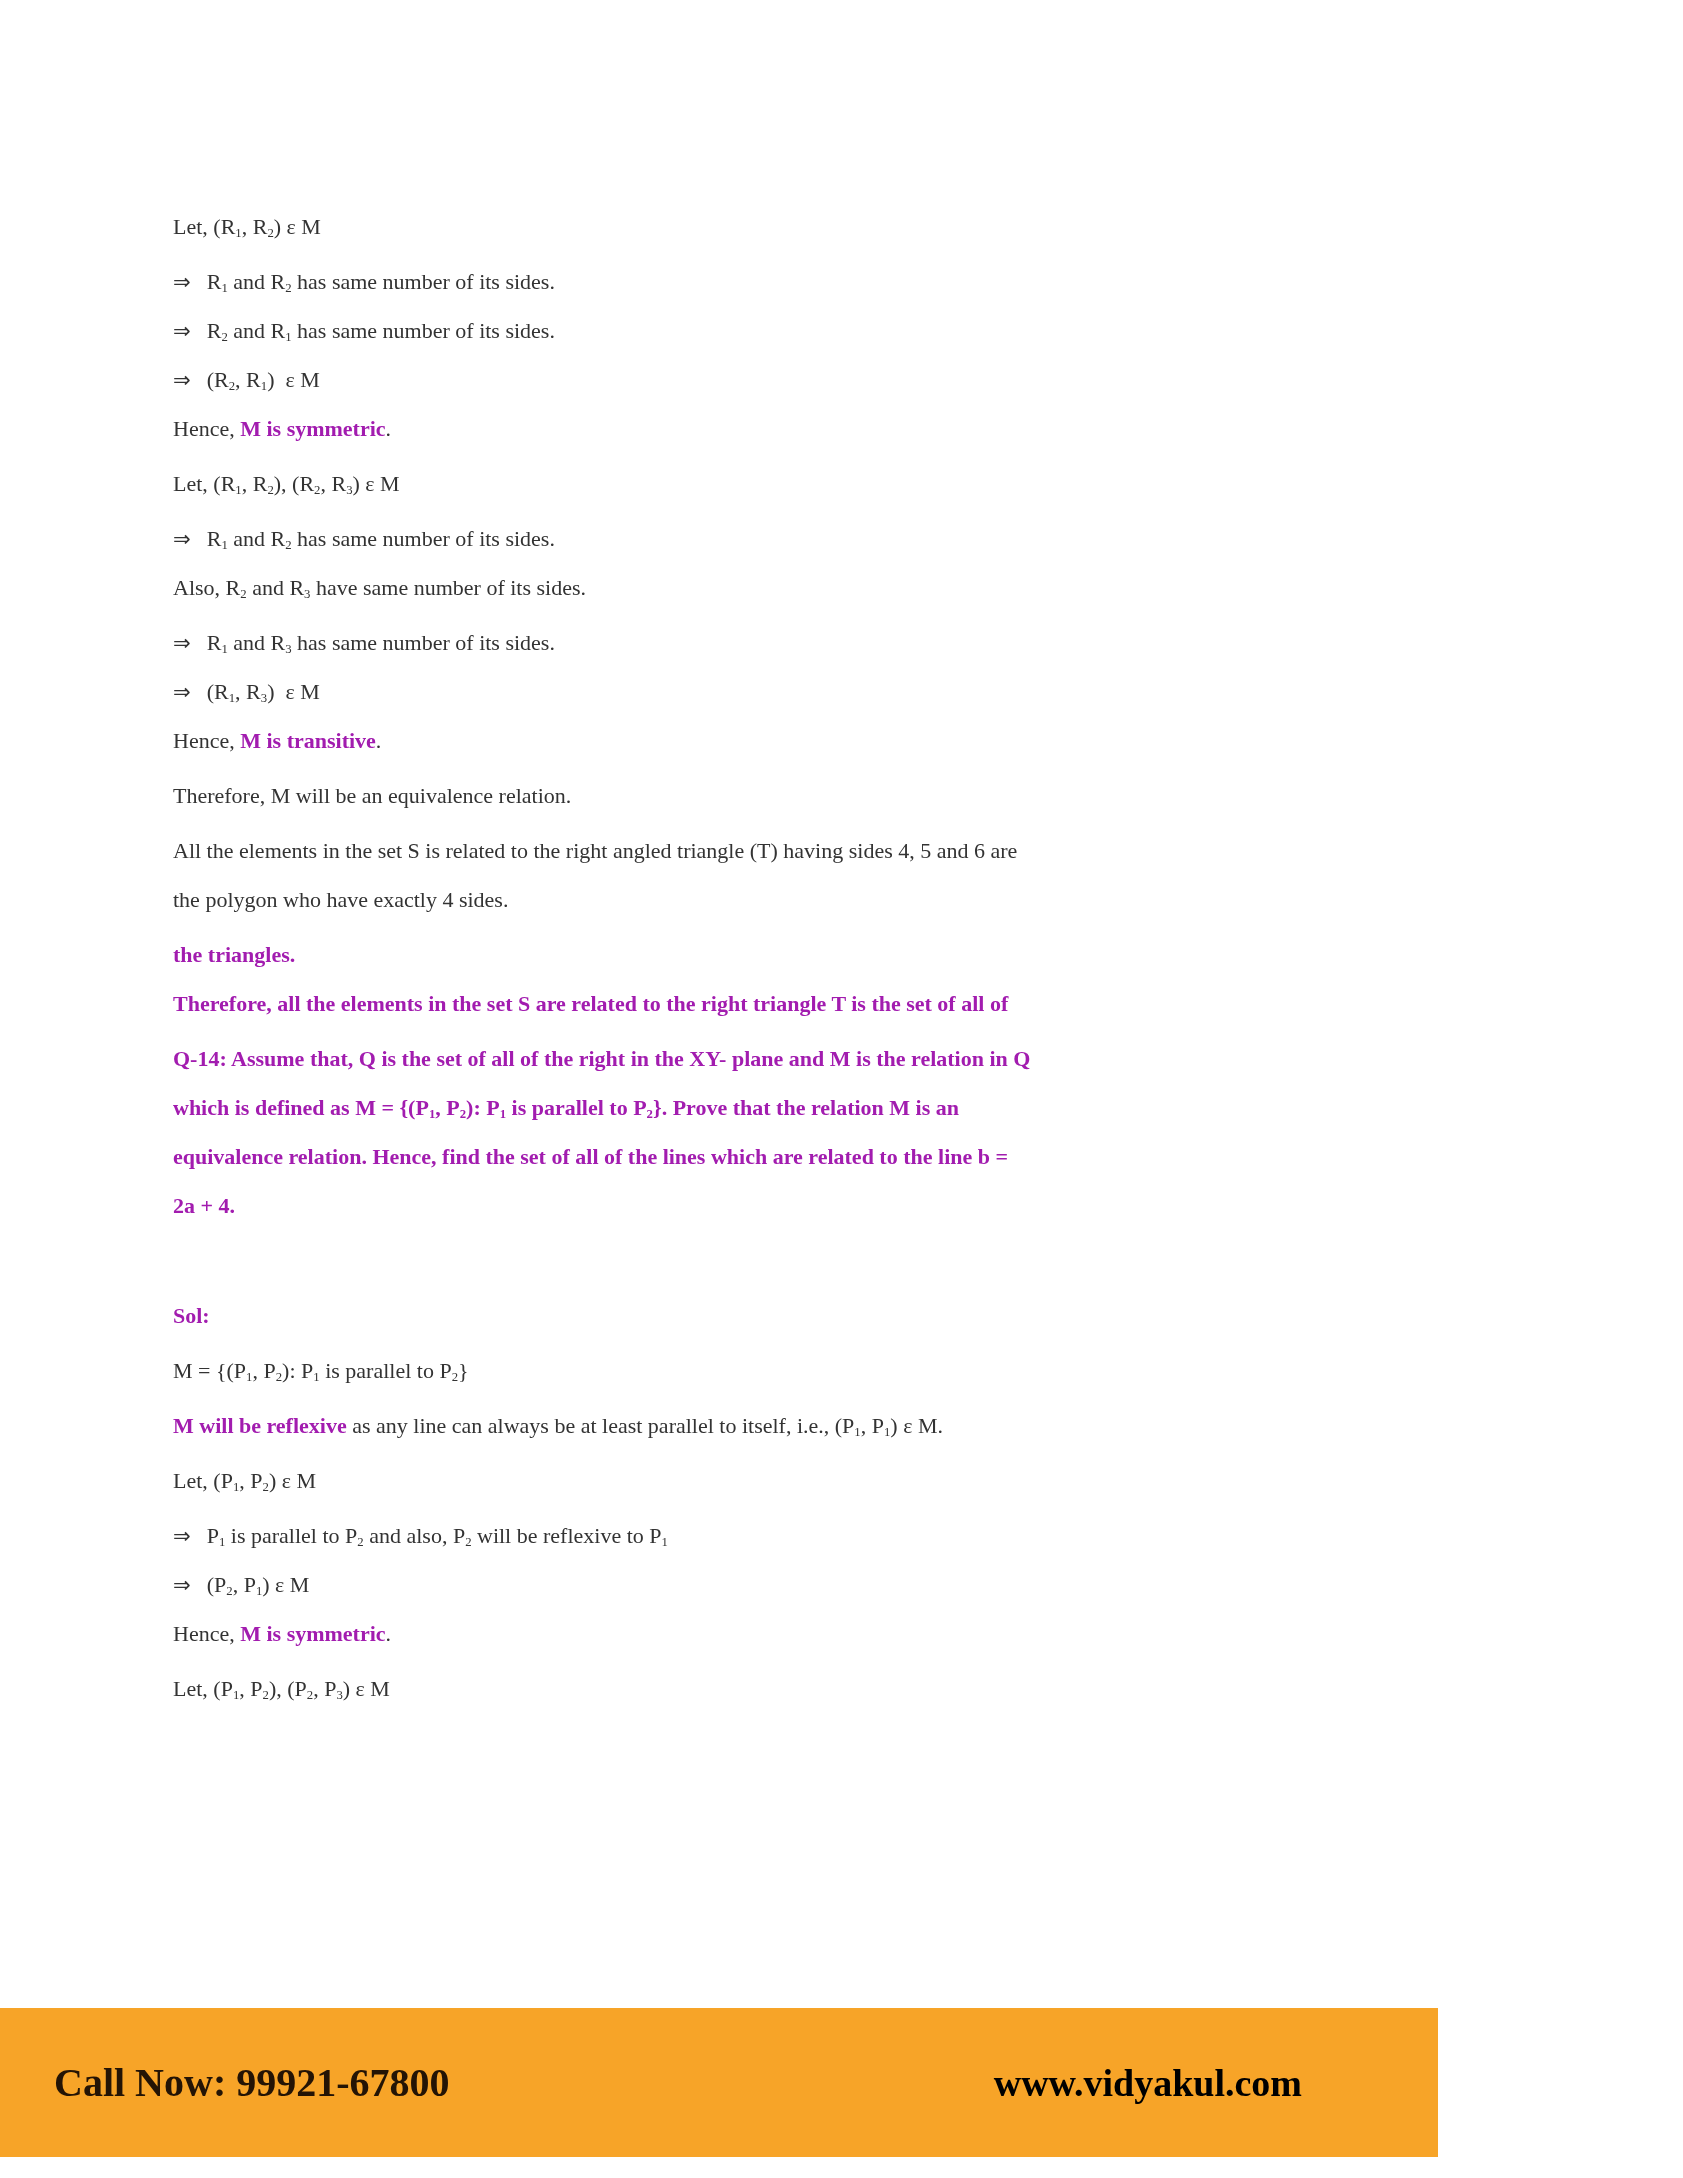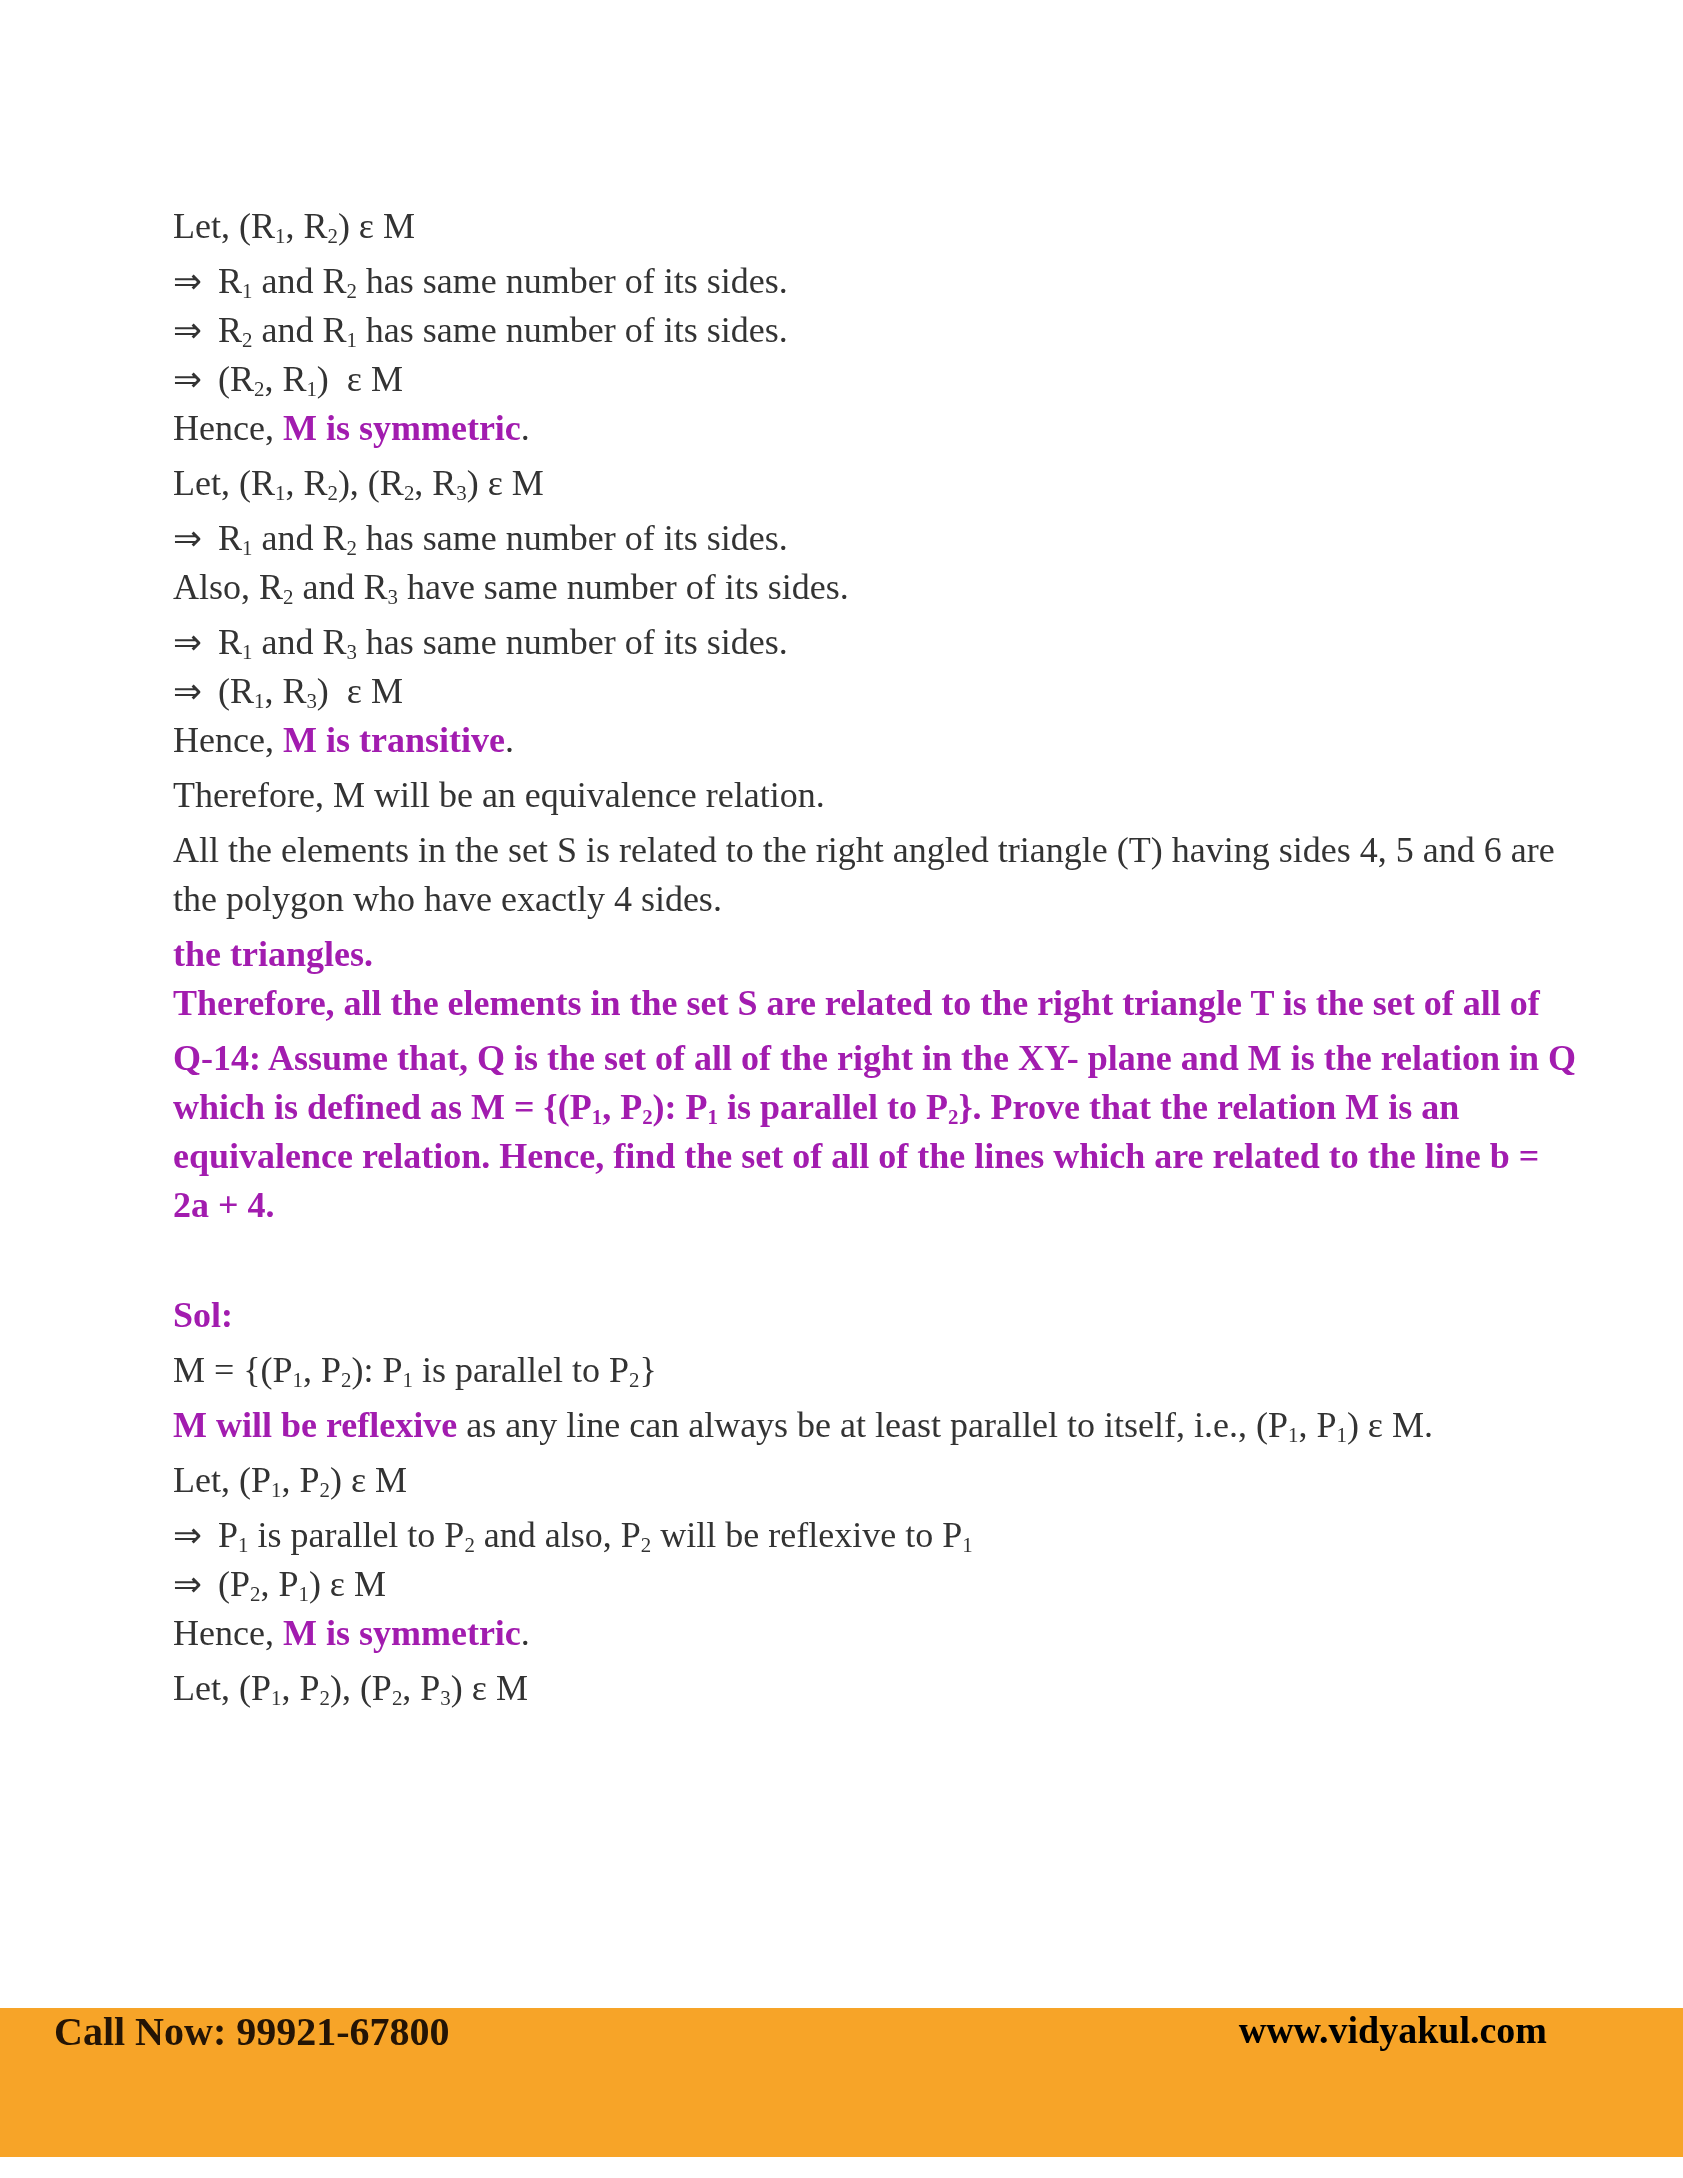--- a/index.html
+++ b/index.html
@@ -7,21 +7,21 @@
     width:1683px;height:2178px;
     background:#ffffff;
     position:relative;
     overflow:hidden;
     font-family:"Liberation Serif","DejaVu Serif",serif;
   }
   .doc{
     position:absolute;
     top:202px;left:173px;
     width:1386px;
-    font-size:36px;
+    font-size:22px;
     color:#333333;
   }
   .para{margin-top:6px}
   .para:first-child{margin-top:0}
   .line{
     line-height:49px;
     white-space:pre;
   }
   .line.blank{height:49px}
   .seg-b{font-weight:bold;color:#a21caf}
@@ -32,23 +32,24 @@
   }
   sub.seg-sub{
     font-size:0.58em;
     line-height:0;
     vertical-align:-0.25em;
     letter-spacing:0;
   }
   .footer{
     position:absolute;
     left:0;top:2008px;
-    width:1683px;height:149px;
+    width:1438px;height:149px;
     box-sizing:border-box;
     display:flex;
+    align-items:center;
     justify-content:space-between;
     padding:0 136px 0 54px;
     font-weight:bold;
   }
   .footer .call{font-size:40px;color:#241405}
   .footer .site{font-size:38px;color:#000000}
 </style>
 </head>
 <body style="background: rgb(255, 255, 255);">
 

